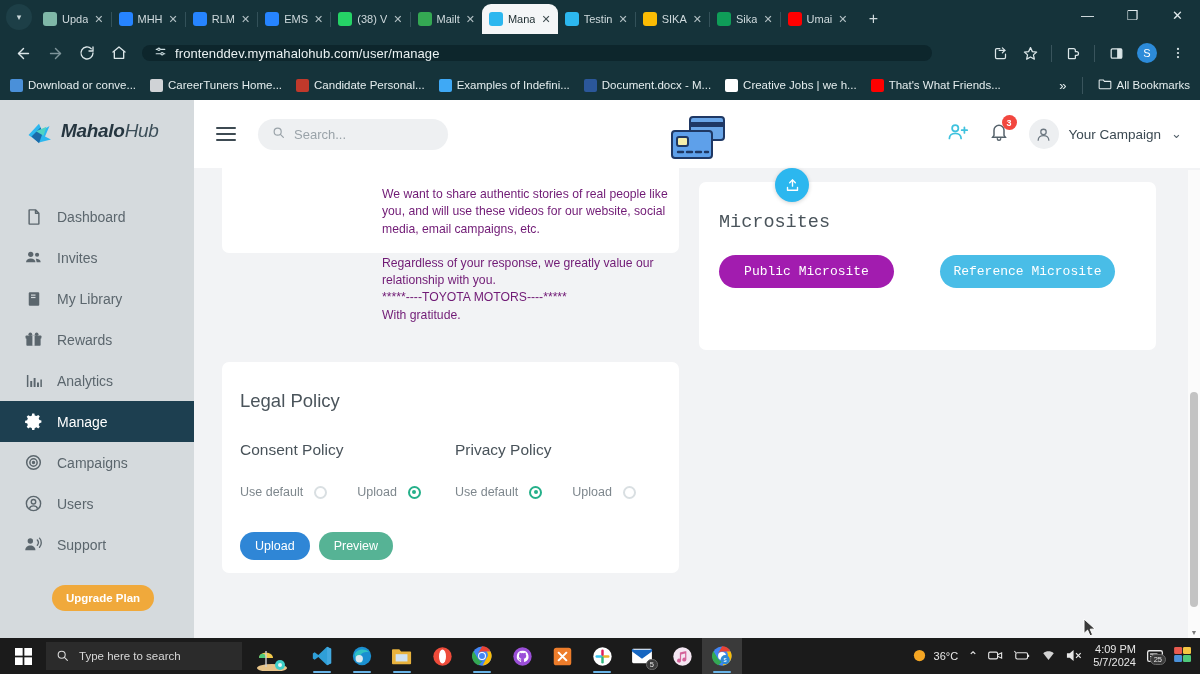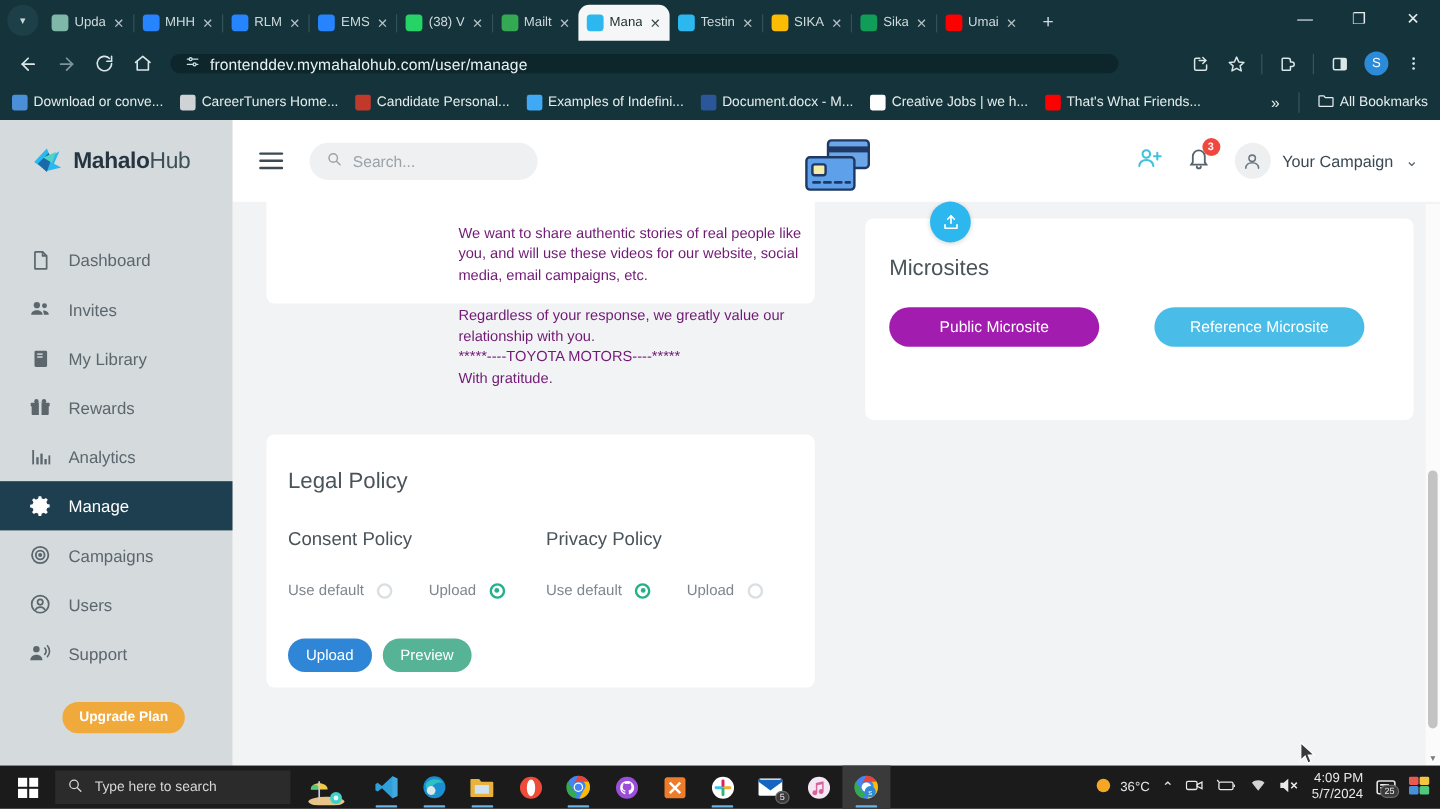--- a/index.html
+++ b/index.html
@@ -47,21 +47,21 @@
 
   .bookmarks { height: 26px; display: flex; align-items: center; gap: 14px; padding: 0 10px; font-size: 11.5px; color: #e4edee; }
   .bm { display: flex; align-items: center; gap: 5px; white-space: nowrap; }
   .bm .bmico { width: 13px; height: 13px; border-radius: 2px; display:flex; align-items:center; justify-content:center; font-size: 8px; color:#fff; flex:none;}
   .bm-right { margin-left: auto; display: flex; align-items: center; gap: 10px; }
 
   
   .viewport { position: absolute; top: 100px; left: 0; width: 1200px; height: 538px; background: #ffffff; overflow: hidden; }
 
   .sidebar { position: absolute; left: 0; top: 0; width: 194px; height: 538px; background: #d5dadd; }
-  .logo { display: flex; align-items: center; gap: 7px; padding: 20px 0 0 24px; }
+  .logo { display: flex; align-items: flex-start; gap: 7px; padding: 20px 0 0 24px; font-style: italic; }
   .logo-mark { width: 30px; height: 30px; position: relative; }
   .logo-text { font-size: 19px; font-weight: 700; color: #263640; letter-spacing: -.3px; }
   .logo-text span { font-weight: 400; color: #3d4f59; }
 
   .nav { margin-top: 46px; }
   .nav-item { height: 41px; display: flex; align-items: center; gap: 14px; padding-left: 24px; color: #5b666d; font-size: 14px; }
   .nav-item.active { background: #1d3f50; color: #ffffff; }
   .nav-ico { width: 19px; height: 19px; display: flex; align-items: center; justify-content: center; flex: none; }
   .upgrade { margin: 20px 0 0 52px; background: #f0a93b; color: #ffffff; font-size: 11.5px; font-weight: 700; padding: 7px 14px; border-radius: 14px; display: inline-block; }
 
@@ -79,21 +79,21 @@
   .user-circ { width: 30px; height: 30px; border-radius: 50%; background: #edeff1; display: flex; align-items: center; justify-content: center; }
   .user-name { font-size: 13.5px; color: #3b4952; }
 
   .scroll-area { position: absolute; top: 68px; left: 0; width: 1006px; height: 470px; background: #f2f3f5; }
 
   .fab { position: absolute; left: 581px; top: 0px; width: 34px; height: 34px; border-radius: 50%; background: #2cb7ef; display: flex; align-items: center; justify-content: center; z-index: 4; box-shadow: 0 1px 4px rgba(0,0,0,.18); }
 
   .card { background: #ffffff; border-radius: 7px; position: absolute; }
   .card-msg { left: 28px; top: -70px; width: 457px; height: 155px; }
   .msg-text { position: absolute; left: 160px; top: 88px; width: 290px; font-size: 12.2px; line-height: 17.3px; color: #701a75; }
-  .card-micro { left: 527px; top: 14px; width: 457px; height: 168px; padding: 30px 0 0 20px; }
+  .card-micro { left: 505px; top: 14px; width: 457px; height: 168px; padding: 30px 0 0 20px; font-family: Liberation Mono, monospace; }
   .card-title { font-size: 18.5px; color: #4a545b; font-weight: 400; }
   .pillrow { display: flex; gap: 46px; margin-top: 22px; }
   .pill { background: #49bde7; color: #ffffff; font-size: 13px; border-radius: 18px; width: 175px; height: 33px; display: flex; align-items: center; justify-content: center; }
   .card-legal { left: 28px; top: 194px; width: 457px; height: 211px; padding: 28px 0 0 18px; }
   .legal-cols { display: flex; margin-top: 29px; }
   .legal-col { width: 215px; }
   .col-title { font-size: 15.5px; color: #49535a; font-weight: 400; }
   .radio-row { display: flex; align-items: center; gap: 11px; margin-top: 26px; font-size: 12.5px; color: #7e878d; }
   .radio { width: 13px; height: 13px; border-radius: 50%; border: 2px solid #d9dfe2; display: inline-block; }
   .radio.on { border-color: #25b08a; position: relative; }

